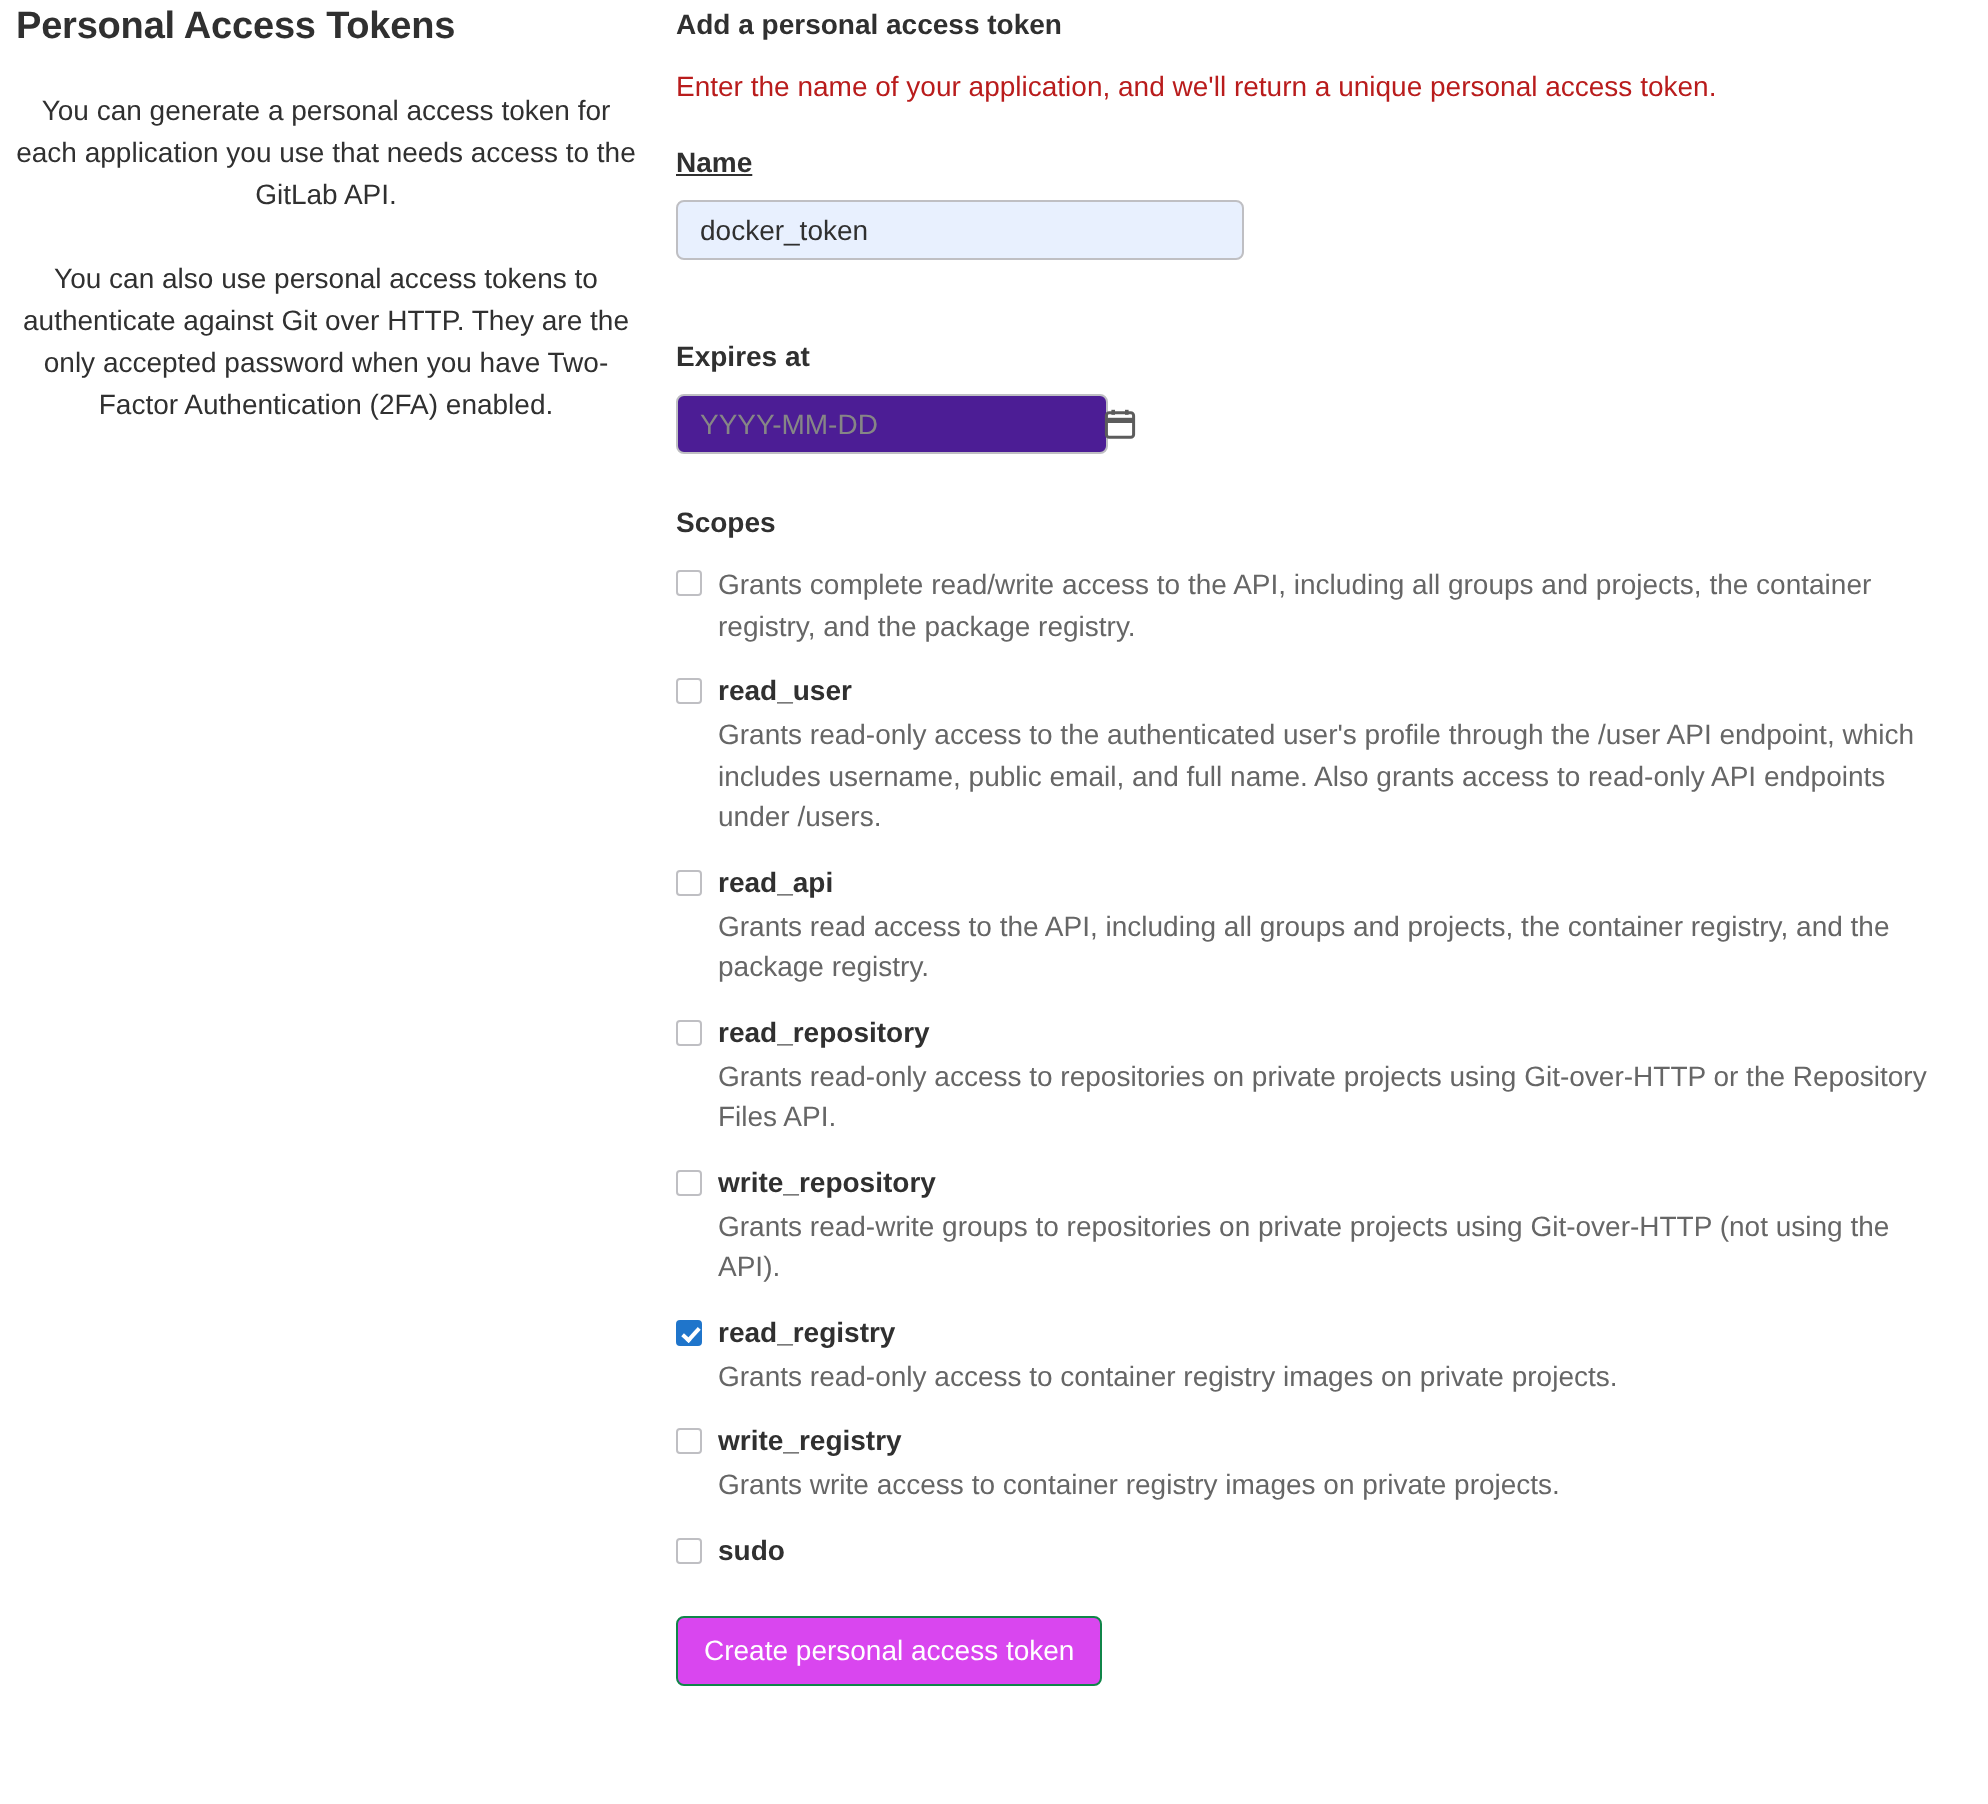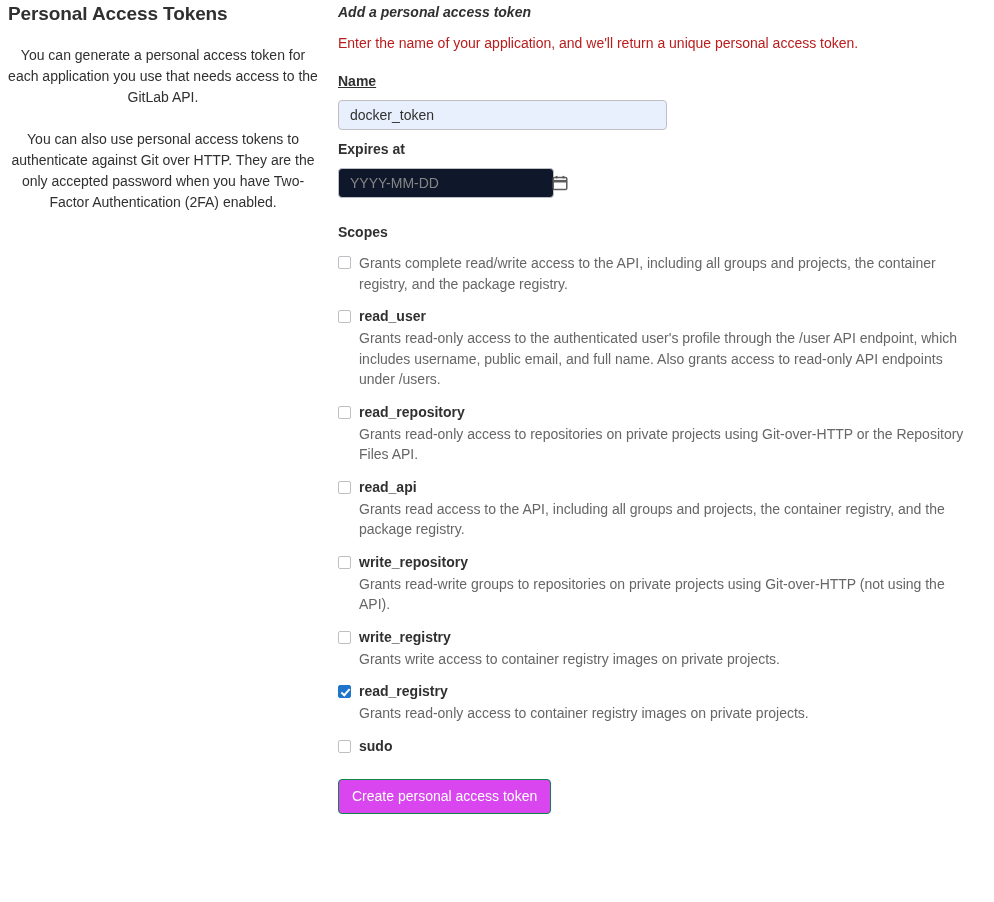--- a/index.html
+++ b/index.html
@@ -52,71 +52,70 @@
     top: 0px;
     width: 640px;
   }
   .form-title {
     font-size: 14px;
     font-weight: bold;
     color: #303030;
     line-height: 20px;
     margin: 0;
     padding-top: 2px;
-    font-style: italic;
   }
   .form-sub {
     font-size: 14px;
     color: #b91c1c;
     line-height: 20px;
     margin: 0;
     padding-top: 11px;
   }
 
   .field-label {
     font-size: 14px;
     font-weight: bold;
     color: #303030;
     line-height: 20px;
     display: block;
   }
   .label-name { margin-top: 18px; text-decoration: underline; }
-  .label-expires { margin-top: 9px; }
+  .label-expires { margin-top: 38px; }
   .label-scopes { margin-top: 24px; }
 
   .text-input {
     display: block;
     margin-top: 9px;
     height: 30px;
     border: 1px solid #bfbfc3;
     border-radius: 4px;
     font-family: "Liberation Sans", sans-serif;
     font-size: 14px;
     color: #303030;
     padding: 0 11px;
     outline: none;
     background: #ffffff;
   }
   .input-name {
-    width: 329px;
+    width: 284px;
     background: #e8f0fe;
   }
   .input-name::placeholder { color: #868686; }
 
   .date-wrap {
     position: relative;
     display: block;
     width: 240px;
     margin-top: 9px;
   }
   .input-expires {
     margin-top: 0;
     width: 216px;
     padding-right: 34px;
-    background: #0f172a;
+    background: #4c1d95;
     color: #868686;
   }
   .input-expires::placeholder { color: #868686; }
   .cal-icon {
     position: absolute;
     right: 9px;
     top: 6px;
     width: 18px;
     height: 18px;
     pointer-events: none;
@@ -231,45 +230,45 @@
         <div class="scope">
           <input type="checkbox" class="cbox" id="scope-0" style="">
           <span class="scope-desc">Grants complete read/write access to the API, including all groups and projects, the container registry, and the package registry.</span>
         </div>
         <div class="scope">
           <input type="checkbox" class="cbox" id="scope-1" style="">
           <label class="scope-name" for="scope-1">read_user</label>
           <span class="scope-desc">Grants read-only access to the authenticated user's profile through the /user API endpoint, which includes username, public email, and full name. Also grants access to read-only API endpoints under /users.</span>
         </div>
         <div class="scope">
+          <input type="checkbox" class="cbox" id="scope-2" style="">
+          <label class="scope-name" for="scope-2">read_api</label>
+          <span class="scope-desc">Grants read access to the API, including all groups and projects, the container registry, and the package registry.</span>
+        </div>
+        <div class="scope">
           <input type="checkbox" class="cbox" id="scope-3" style="">
           <label class="scope-name" for="scope-3">read_repository</label>
           <span class="scope-desc">Grants read-only access to repositories on private projects using Git-over-HTTP or the Repository Files API.</span>
         </div>
         <div class="scope">
-          <input type="checkbox" class="cbox" id="scope-2" style="">
-          <label class="scope-name" for="scope-2">read_api</label>
-          <span class="scope-desc">Grants read access to the API, including all groups and projects, the container registry, and the package registry.</span>
-        </div>
-        <div class="scope">
           <input type="checkbox" class="cbox" id="scope-4" style="">
           <label class="scope-name" for="scope-4">write_repository</label>
           <span class="scope-desc">Grants read-write groups to repositories on private projects using Git-over-HTTP (not using the API).</span>
         </div>
         <div class="scope">
+          <input type="checkbox" class="cbox" id="scope-5" checked="" style="">
+          <label class="scope-name" for="scope-5">read_registry</label>
+          <span class="scope-desc">Grants read-only access to container registry images on private projects.</span>
+        </div>
+        <div class="scope">
           <input type="checkbox" class="cbox" id="scope-6" style="">
           <label class="scope-name" for="scope-6">write_registry</label>
           <span class="scope-desc">Grants write access to container registry images on private projects.</span>
         </div>
         <div class="scope">
-          <input type="checkbox" class="cbox" id="scope-5" checked="" style="">
-          <label class="scope-name" for="scope-5">read_registry</label>
-          <span class="scope-desc">Grants read-only access to container registry images on private projects.</span>
-        </div>
-        <div class="scope">
           <input type="checkbox" class="cbox" id="scope-7" style="">
           <label class="scope-name" for="scope-7">sudo</label>
         </div>
       </div>
 
     <button class="submit-btn" type="button">Create personal access token</button>
   </section>
 </div>
 
 </body></html>

